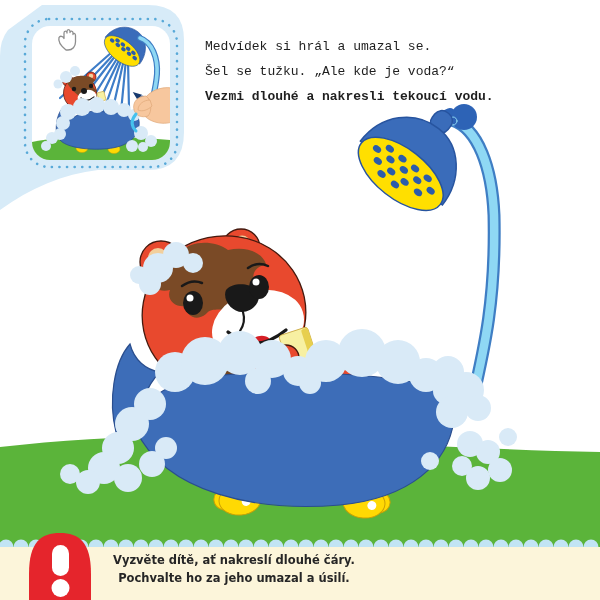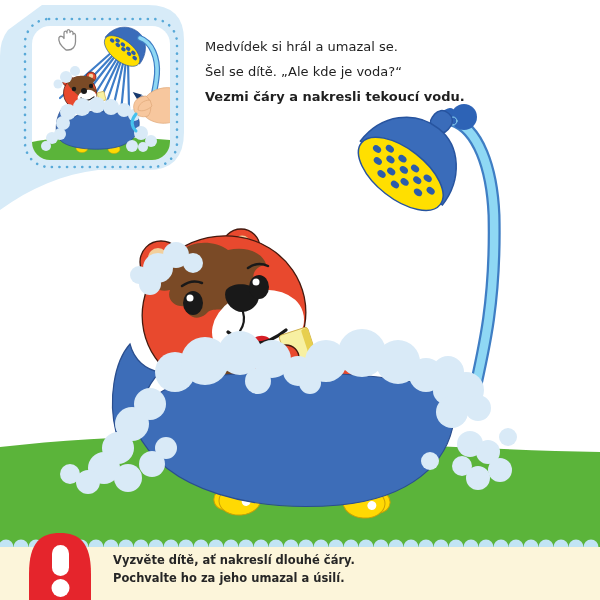--- a/index.html
+++ b/index.html
@@ -1,21 +1,21 @@
 <!DOCTYPE html>
 <html><head>
 <meta charset="utf-8">
 <style>
   html,body{margin:0;padding:0;}
   body{width:600px;height:600px;background:#ffffff;font-family:"DejaVu Sans",sans-serif;overflow:hidden;position:relative;}
   .stage{position:absolute;left:0;top:0;width:600px;height:600px;}
   svg{position:absolute;left:0;top:0;}
-  .story-text{position:absolute;left:205px;top:34px;color:#1f1f1f;font-size:13px;line-height:25px;}
+  .story-text{position:absolute;left:205px;top:34px;color:#1f1f1f;font-size:13px;line-height:25px;font-family:Liberation Mono, monospace;}
   .story-text .task{font-weight:bold;}
-  .tip-text{position:absolute;left:113px;top:551px;color:#262626;font-size:11.5px;line-height:18px;font-weight:bold;}
+  .tip-text{position:absolute;left:113px;top:551px;color:#262626;font-size:11.5px;line-height:18px;font-weight:bold;text-align:center;}
   
   .c-bubble{fill:#d7ebf8}
   .c-card{fill:#ffffff}
   .c-dots{stroke:#58a9d8}
   .c-grass{fill:#5bb43a}
   .c-foam{fill:#d9eaf7}
   .c-tub{fill:#3d6db8;stroke:#2a4e8e;stroke-width:1.2}
   .c-red{fill:#e8492e;stroke:#45190e;stroke-width:1.3}
   .c-brown{fill:#7a4a26}
   .c-brown2{fill:#6f4522}
@@ -318,22 +318,22 @@
         <circle class="c-white" cx="60.5" cy="588" r="9"></circle>
       </g>
     </g>
 
     <rect x="0" y="0" width="600" height="533" fill="rgba(0,0,0,0)"></rect>
   </g>
 </svg>
 
 <div class="story-text">
   <div>Medvídek si hrál a umazal se.</div>
-  <div>Šel se dítě. „Ale kde je voda?“</div>
-  <div class="task">Vezmi čáry a nakresli tekoucí vodu.</div>
+  <div>Šel se tužku. „Ale kde je voda?“</div>
+  <div class="task">Vezmi dlouhé a nakresli tekoucí vodu.</div>
 </div>
 
 <div class="tip-text">
   <div>Vyzvěte dítě, ať nakreslí dlouhé čáry.</div>
   <div>Pochvalte ho za jeho umazal a úsilí.</div>
 </div>
 
 </div>
 
 </body></html>

